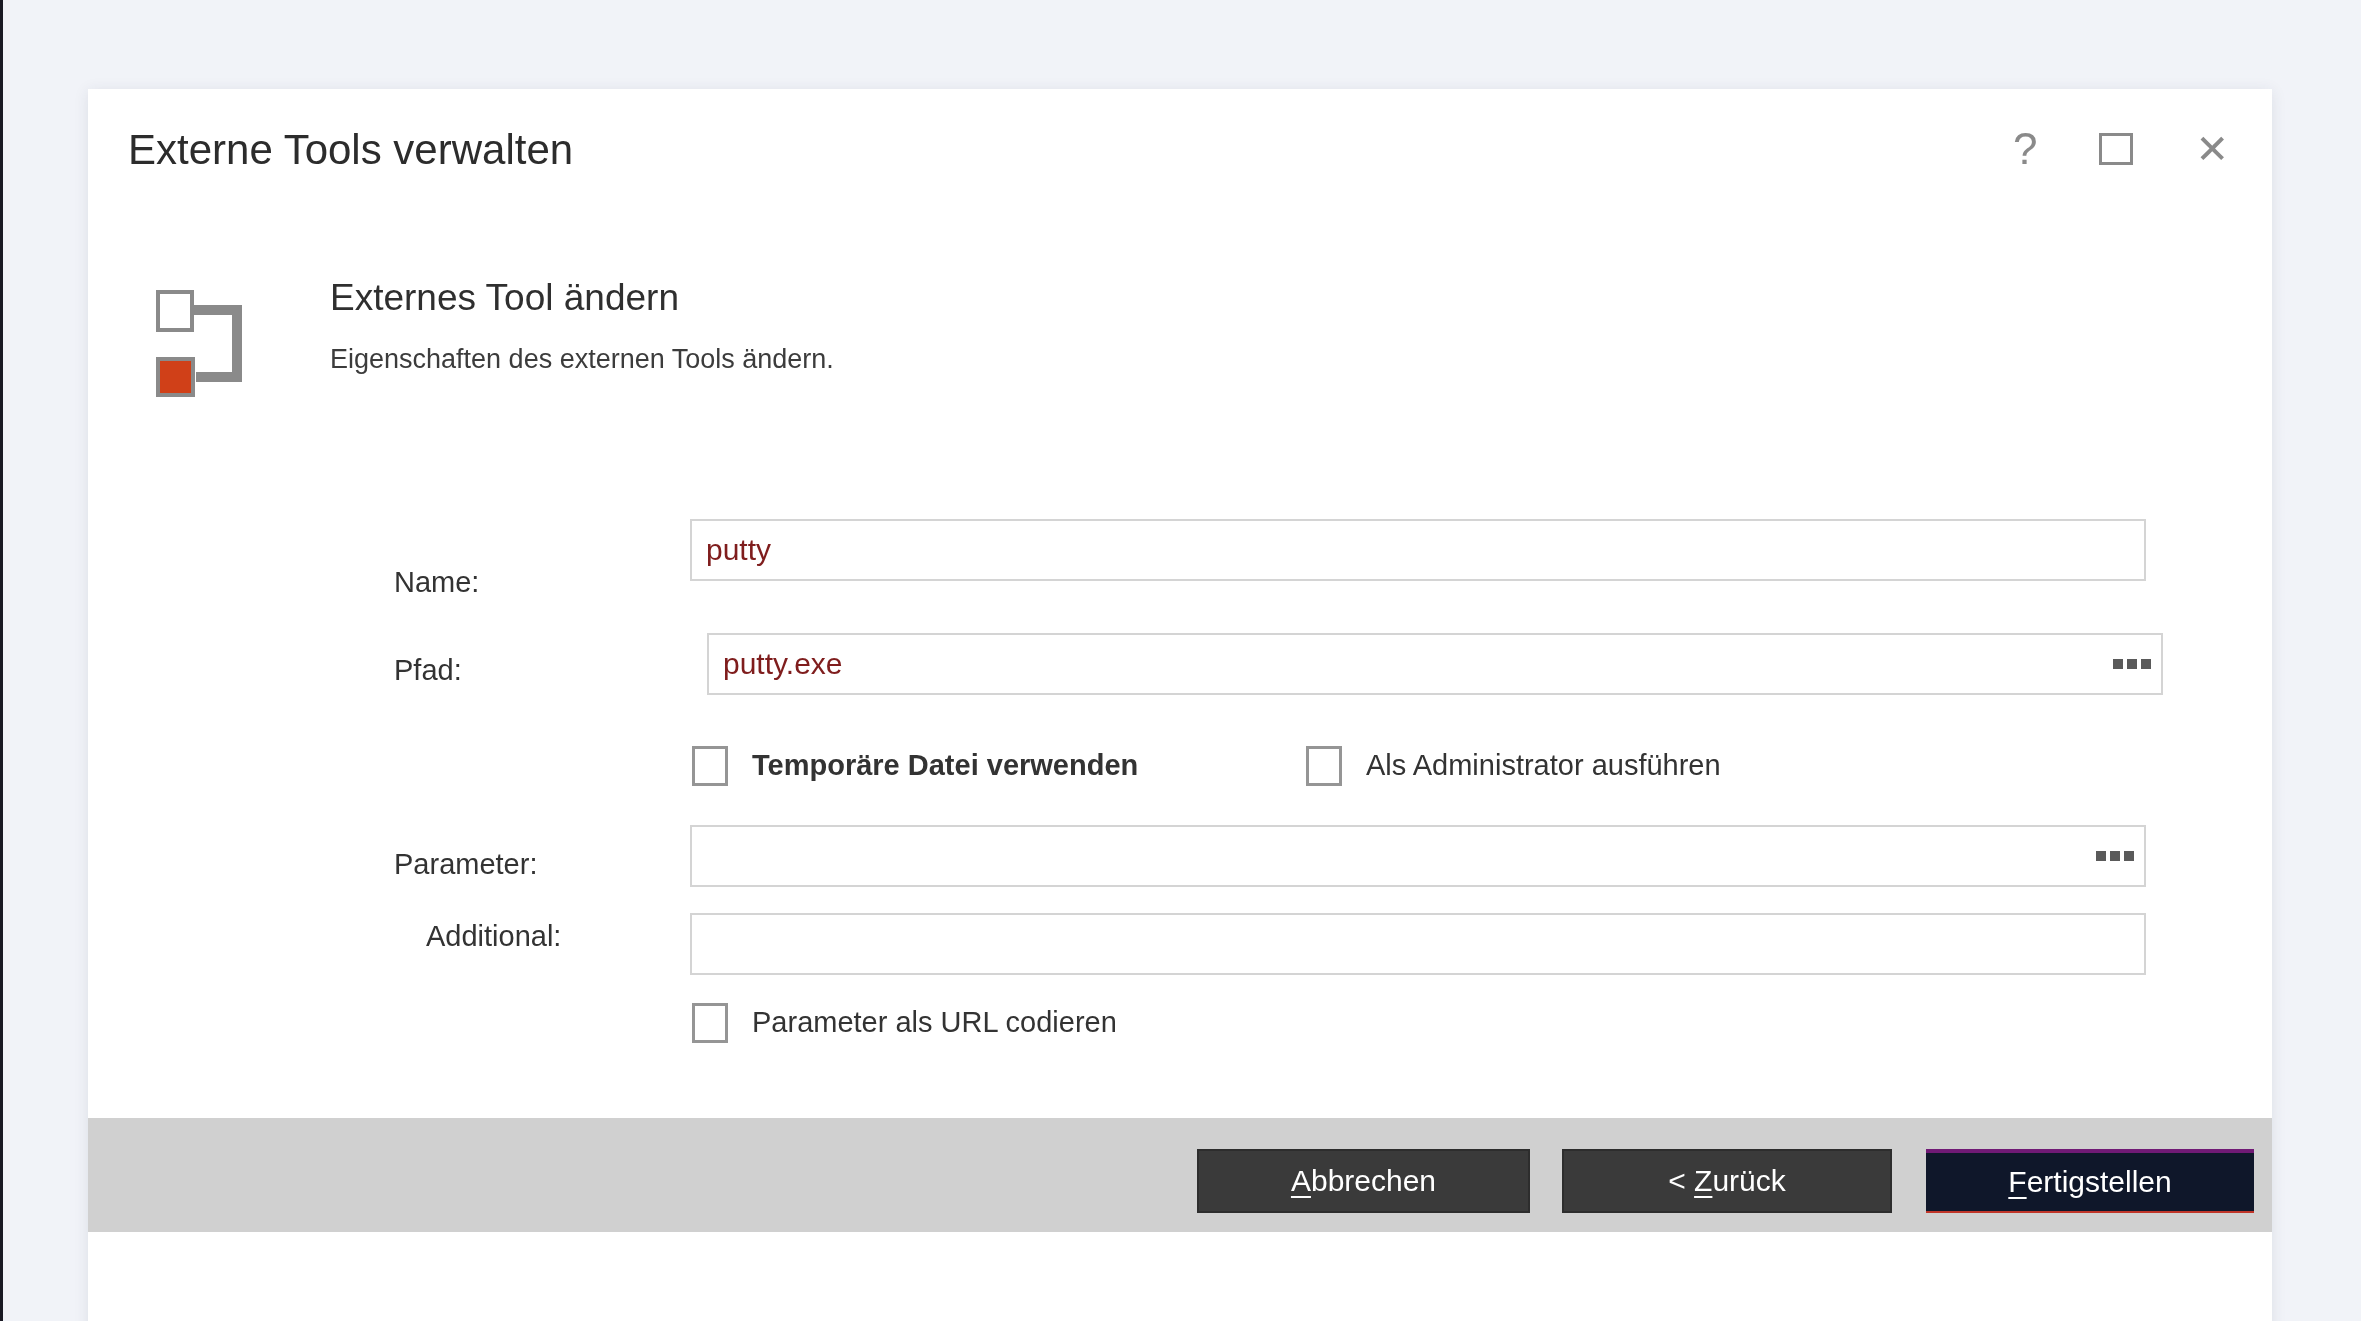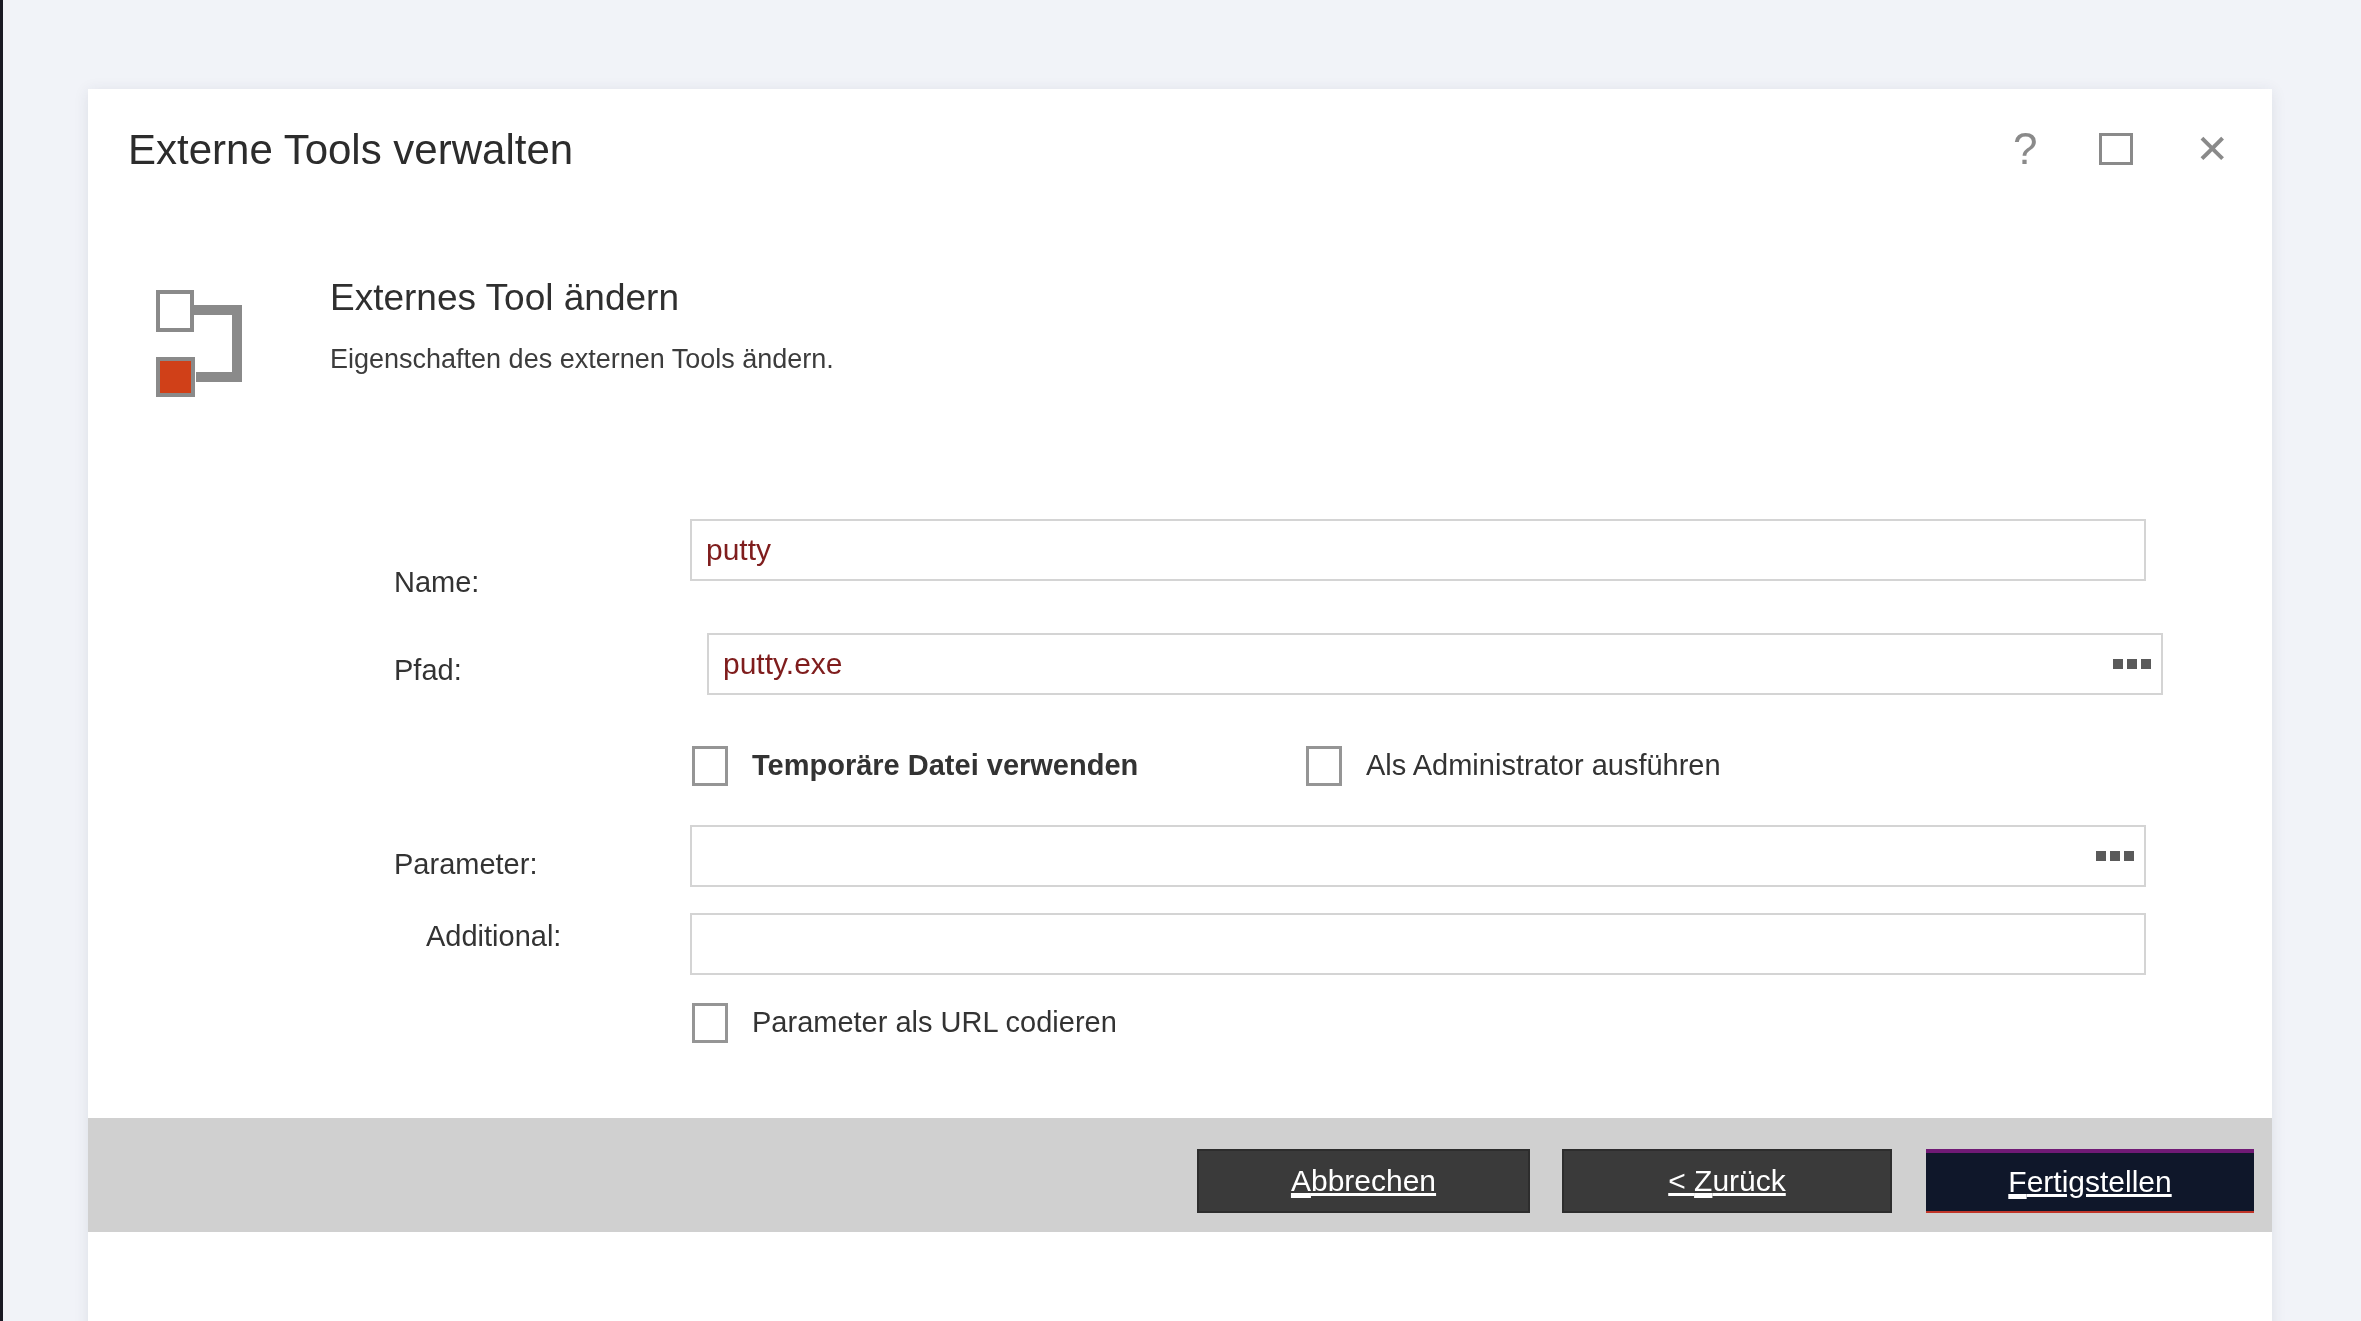--- a/index.html
+++ b/index.html
@@ -24,21 +24,21 @@
   .input-wrap{position:absolute;left:602px;width:1456px;height:62px;}
   .finput{width:100%;height:100%;box-sizing:border-box;border:2px solid #d4d4d4;background:#ffffff;
           font-family:inherit;font-size:30px;color:#7f1d1d;padding:0 14px;outline:none;}
   .browse{position:absolute;right:10px;top:50%;transform:translateY(-50%);display:flex;gap:4px;cursor:pointer;padding:6px 2px;}
   .browse i{display:block;width:10px;height:10px;background:#5a5a5a;}
   .cbrow{position:absolute;display:flex;align-items:center;gap:24px;height:41px;}
   .checkbox{display:inline-block;box-sizing:border-box;width:36px;height:40px;border:3px solid #959595;background:#ffffff;cursor:pointer;}
   .cblabel{font-size:29px;color:#333333;white-space:nowrap;}
   
   .footer{position:absolute;left:0;top:1029px;width:2184px;height:114px;background:#d0d0d0;}
-  .btn{position:absolute;top:31px;height:64px;border:none;font-family:inherit;font-size:30px;color:#ffffff;cursor:pointer;padding:0;text-decoration:underline;}
+  .btn{position:absolute;top:31px;height:64px;border:none;font-family:inherit;font-size:30px;color:#ffffff;cursor:pointer;padding:0;}
   .btn u{text-decoration:underline;text-underline-offset:5px;text-decoration-thickness:2px;}
   .btn.dark{background:#3a3a3a;border:2px solid #2d2d2d;box-sizing:border-box;}
   .btn.red{background:#0f172a;border-top:4px solid #701a75;border-bottom:2px solid #c03529;box-sizing:border-box;}
   .btn-cancel{left:1109px;width:333px;}
   .btn-back{left:1474px;width:330px;}
   .btn-finish{left:1838px;width:328px;}
 </style>
 </head>
 <body>
 

